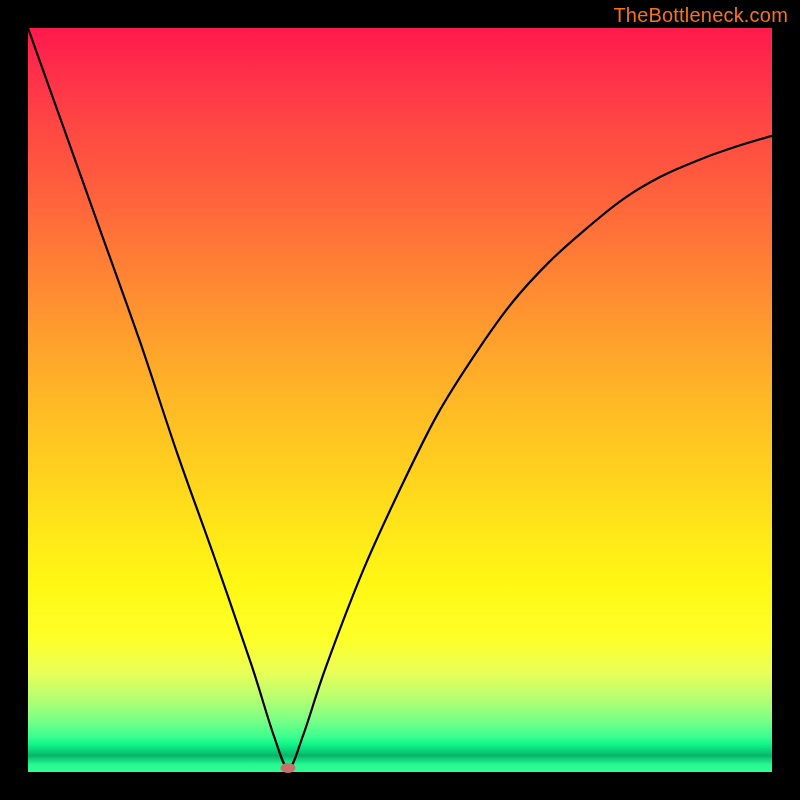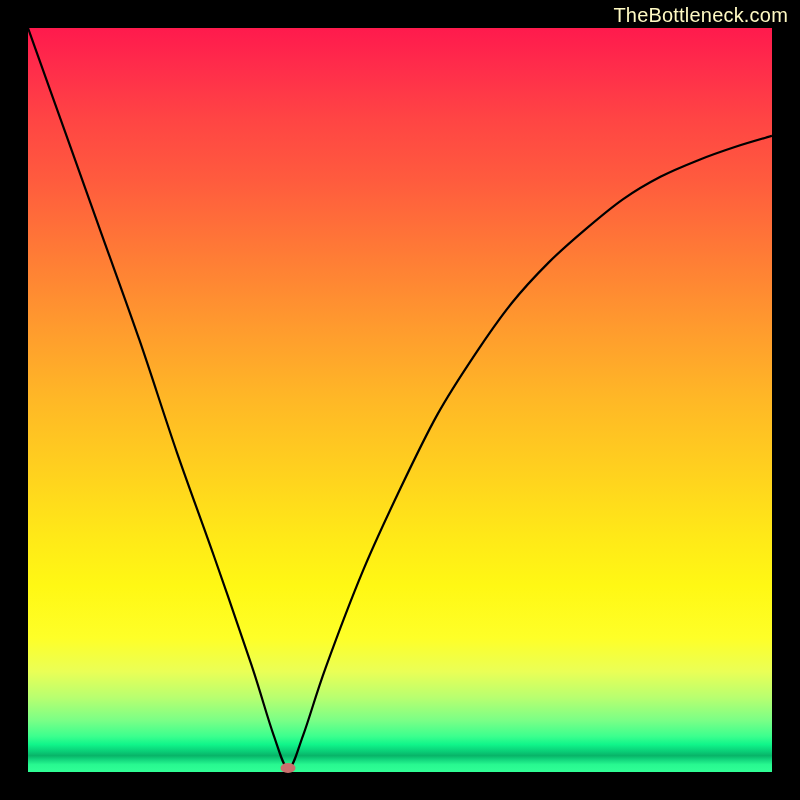--- a/index.html
+++ b/index.html
@@ -7,21 +7,21 @@
     width: 800px;
     height: 800px;
     background: #000;
     position: relative;
     font-family: Arial, sans-serif;
   }
   .watermark {
     position: absolute;
     top: 4px;
     right: 12px;
-    color: #fef9c3;
+    color: #f97316;
     font-size: 20px;
     font-weight: 500;
     z-index: 10;
     letter-spacing: 0.2px;
   }
   .plot-area {
     position: absolute;
     left: 28px;
     top: 28px;
     width: 744px;

